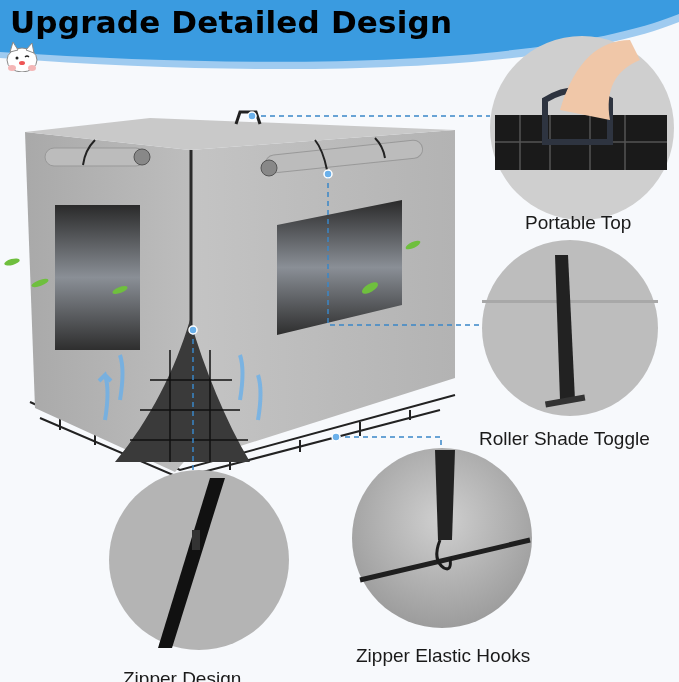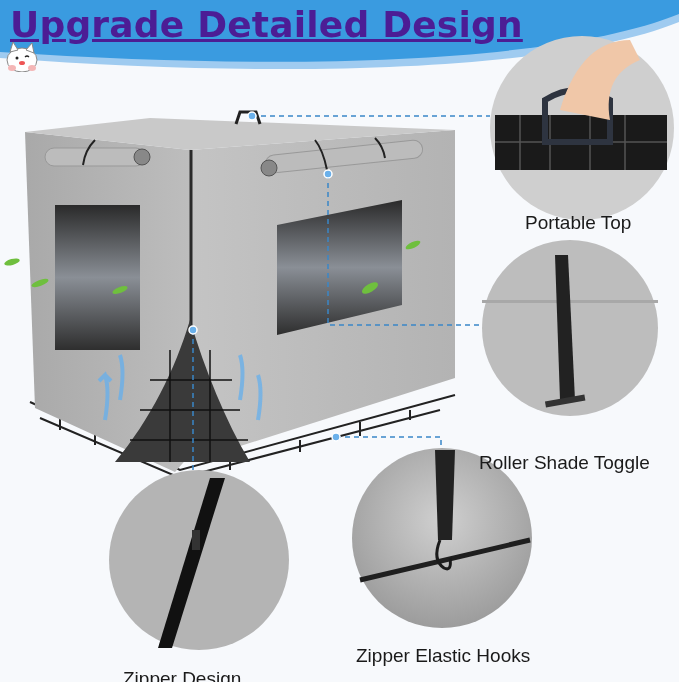--- a/index.html
+++ b/index.html
@@ -1,18 +1,18 @@
 <!DOCTYPE html>
 <html><head>
 <meta charset="utf-8">
 <style>
   html,body{margin:0;padding:0;}
   body{width:679px;height:682px;position:relative;overflow:hidden;background:#f7f9fc;font-family:"Liberation Sans",sans-serif;}
   .banner{position:absolute;left:0;top:0;width:679px;height:90px;}
-  .title{position:absolute;left:10px;top:4px;font-family:"DejaVu Sans",sans-serif;font-weight:bold;font-size:36px;color:#4c1d95;letter-spacing:0.2px;text-decoration:underline;}
+  .title{position:absolute;left:10px;top:4px;font-family:"DejaVu Sans",sans-serif;font-weight:bold;font-size:31px;color:#000000;letter-spacing:0.2px;}
   .dog{position:absolute;left:4px;top:40px;width:36px;height:32px;}
   .scene{position:absolute;left:0;top:0;width:679px;height:682px;}
   .label{position:absolute;font-size:19px;color:#1a1a1a;white-space:nowrap;}
 </style>
 </head>
 <body>
 
 <div class="banner">
   <svg width="679" height="90" viewBox="0 0 679 90">
     <path d="M0,0 H679 V22 C560,70 300,80 0,58 Z" fill="#9fcbf0"></path>
@@ -143,15 +143,15 @@
   </g>
 
   <g>
     <circle cx="199" cy="560" r="90" fill="#b4b4b4"></circle>
     <path d="M210,478 L225,478 L172,648 L158,648 Z" fill="#111"></path>
     <rect x="192" y="530" width="8" height="20" fill="#333"></rect>
   </g>
 </svg>
 
 <div class="label" style="left:525px;top:212px;">Portable Top</div>
-<div class="label" style="left:479px;top:428px;margin-top:24px;">Roller Shade Toggle</div>
+<div class="label" style="left:479px;top:428px;">Roller Shade Toggle</div>
 <div class="label" style="left:356px;top:645px;">Zipper Elastic Hooks</div>
 <div class="label" style="left:123px;top:656px;margin-top:12px;">Zipper Design</div>
 
 </body></html>

